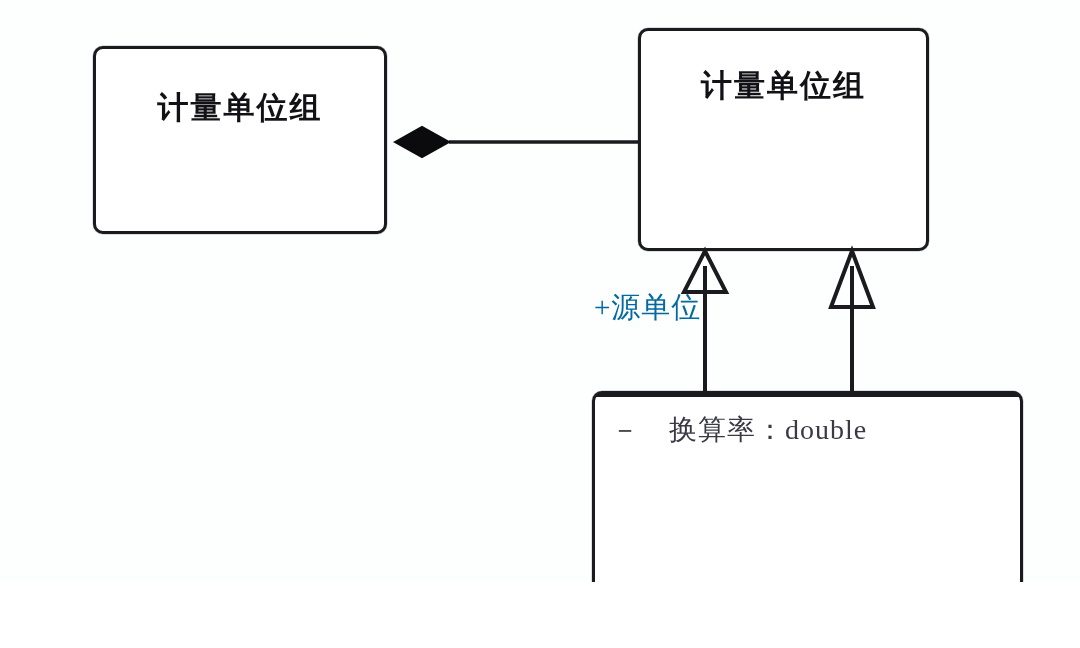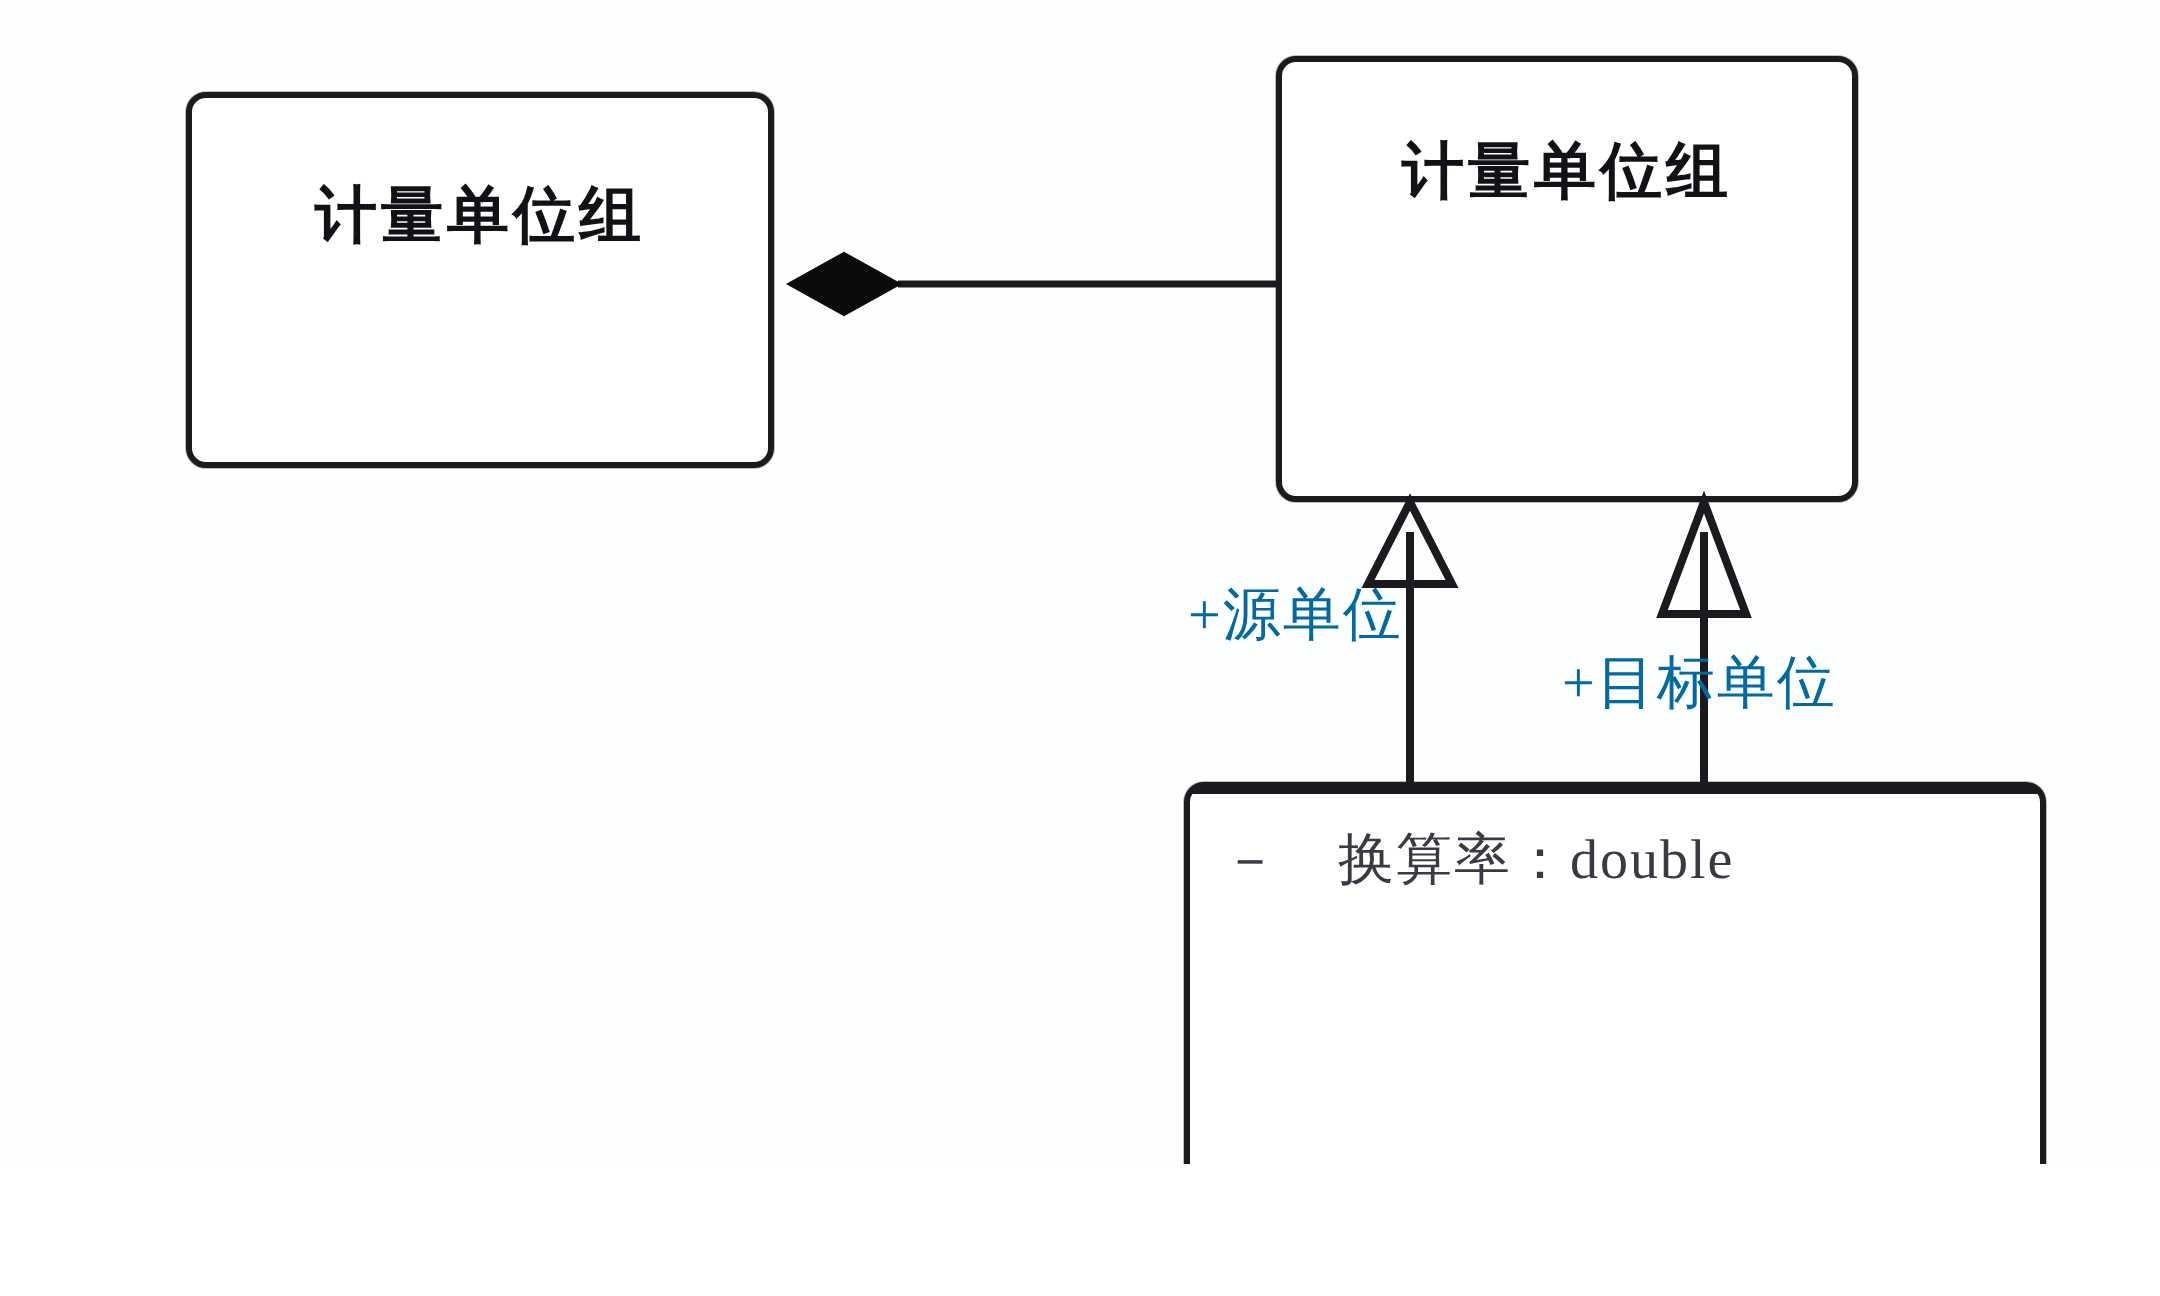--- a/index.html
+++ b/index.html
@@ -153,15 +153,14 @@
     </g>
 
     <g>
       <line x1="852" y1="391" x2="852" y2="266" stroke="#1b1b1f" stroke-width="4"></line>
       <polygon points="852,251 831,307 873,307" fill="none" stroke="#1b1b1f" stroke-width="4" stroke-linejoin="miter"></polygon>
     </g>
   </svg>
 
   <div class="edge-label" id="label-source-unit">+源单位</div>
 
-  <div class="edge-label" id="label-target-unit">+目标单位</div>
 
 </div>
 
 </body></html>

